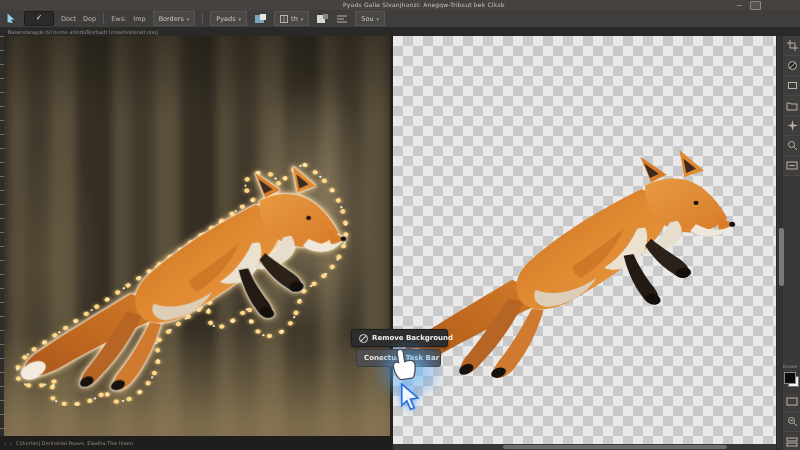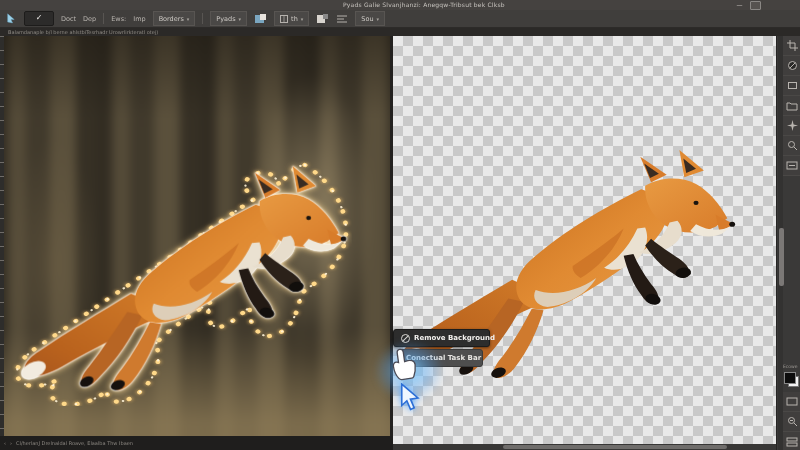--- a/index.html
+++ b/index.html
@@ -63,21 +63,21 @@
   .bottom-cells{position:absolute;left:6px;top:356px;width:18px;}
 
   
   .statusbar{left:0;top:436px;width:393px;height:14px;background:#1f1e1d;color:#8b8781;font-size:5px;
              display:flex;align-items:center;gap:4px;padding-left:4px;box-sizing:border-box;}
   .hscroll{left:393px;top:444px;width:383px;height:6px;background:#383736;}
   .hthumb{position:absolute;left:110px;top:1px;width:224px;height:4px;background:#6f6d6b;border-radius:2px;}
 
   
   .menu-item{border-radius:3px;color:#f3f1ee;font-size:7px;font-weight:bold;display:flex;align-items:center;
-             gap:4px;padding:0 7px;box-sizing:border-box;height:18px;white-space:nowrap;margin-left:42px;}
+             gap:4px;padding:0 7px;box-sizing:border-box;height:18px;white-space:nowrap;}
   .menu-1{left:351px;top:329px;width:97px;background:#2d2d2d;border:1px solid #1c1c1c;box-shadow:0 1px 3px rgba(0,0,0,.5);}
   .menu-2{left:356px;top:349px;width:85px;background:#4e4e4e;border:1px solid #3a3a3a;color:#e8e6e2;}
   .no-ic{width:7px;height:7px;border:1px solid #dcdad6;border-radius:50%;position:relative;flex:0 0 auto;}
   .no-ic:after{content:"";position:absolute;left:0;top:3px;width:7px;height:1px;background:#dcdad6;transform:rotate(-45deg);}
   .blue-glow{left:374px;top:340px;width:70px;height:62px;border-radius:50%;
              background:radial-gradient(closest-side,rgba(120,200,255,.85),rgba(80,160,240,.35) 60%,rgba(80,160,240,0));
              filter:blur(3px);}
   .cursor-hand{left:388px;top:346px;width:32px;height:38px;}
   .cursor-arrow{left:399px;top:383px;width:24px;height:30px;filter:drop-shadow(0 0 3px rgba(90,170,255,.9));}
 

